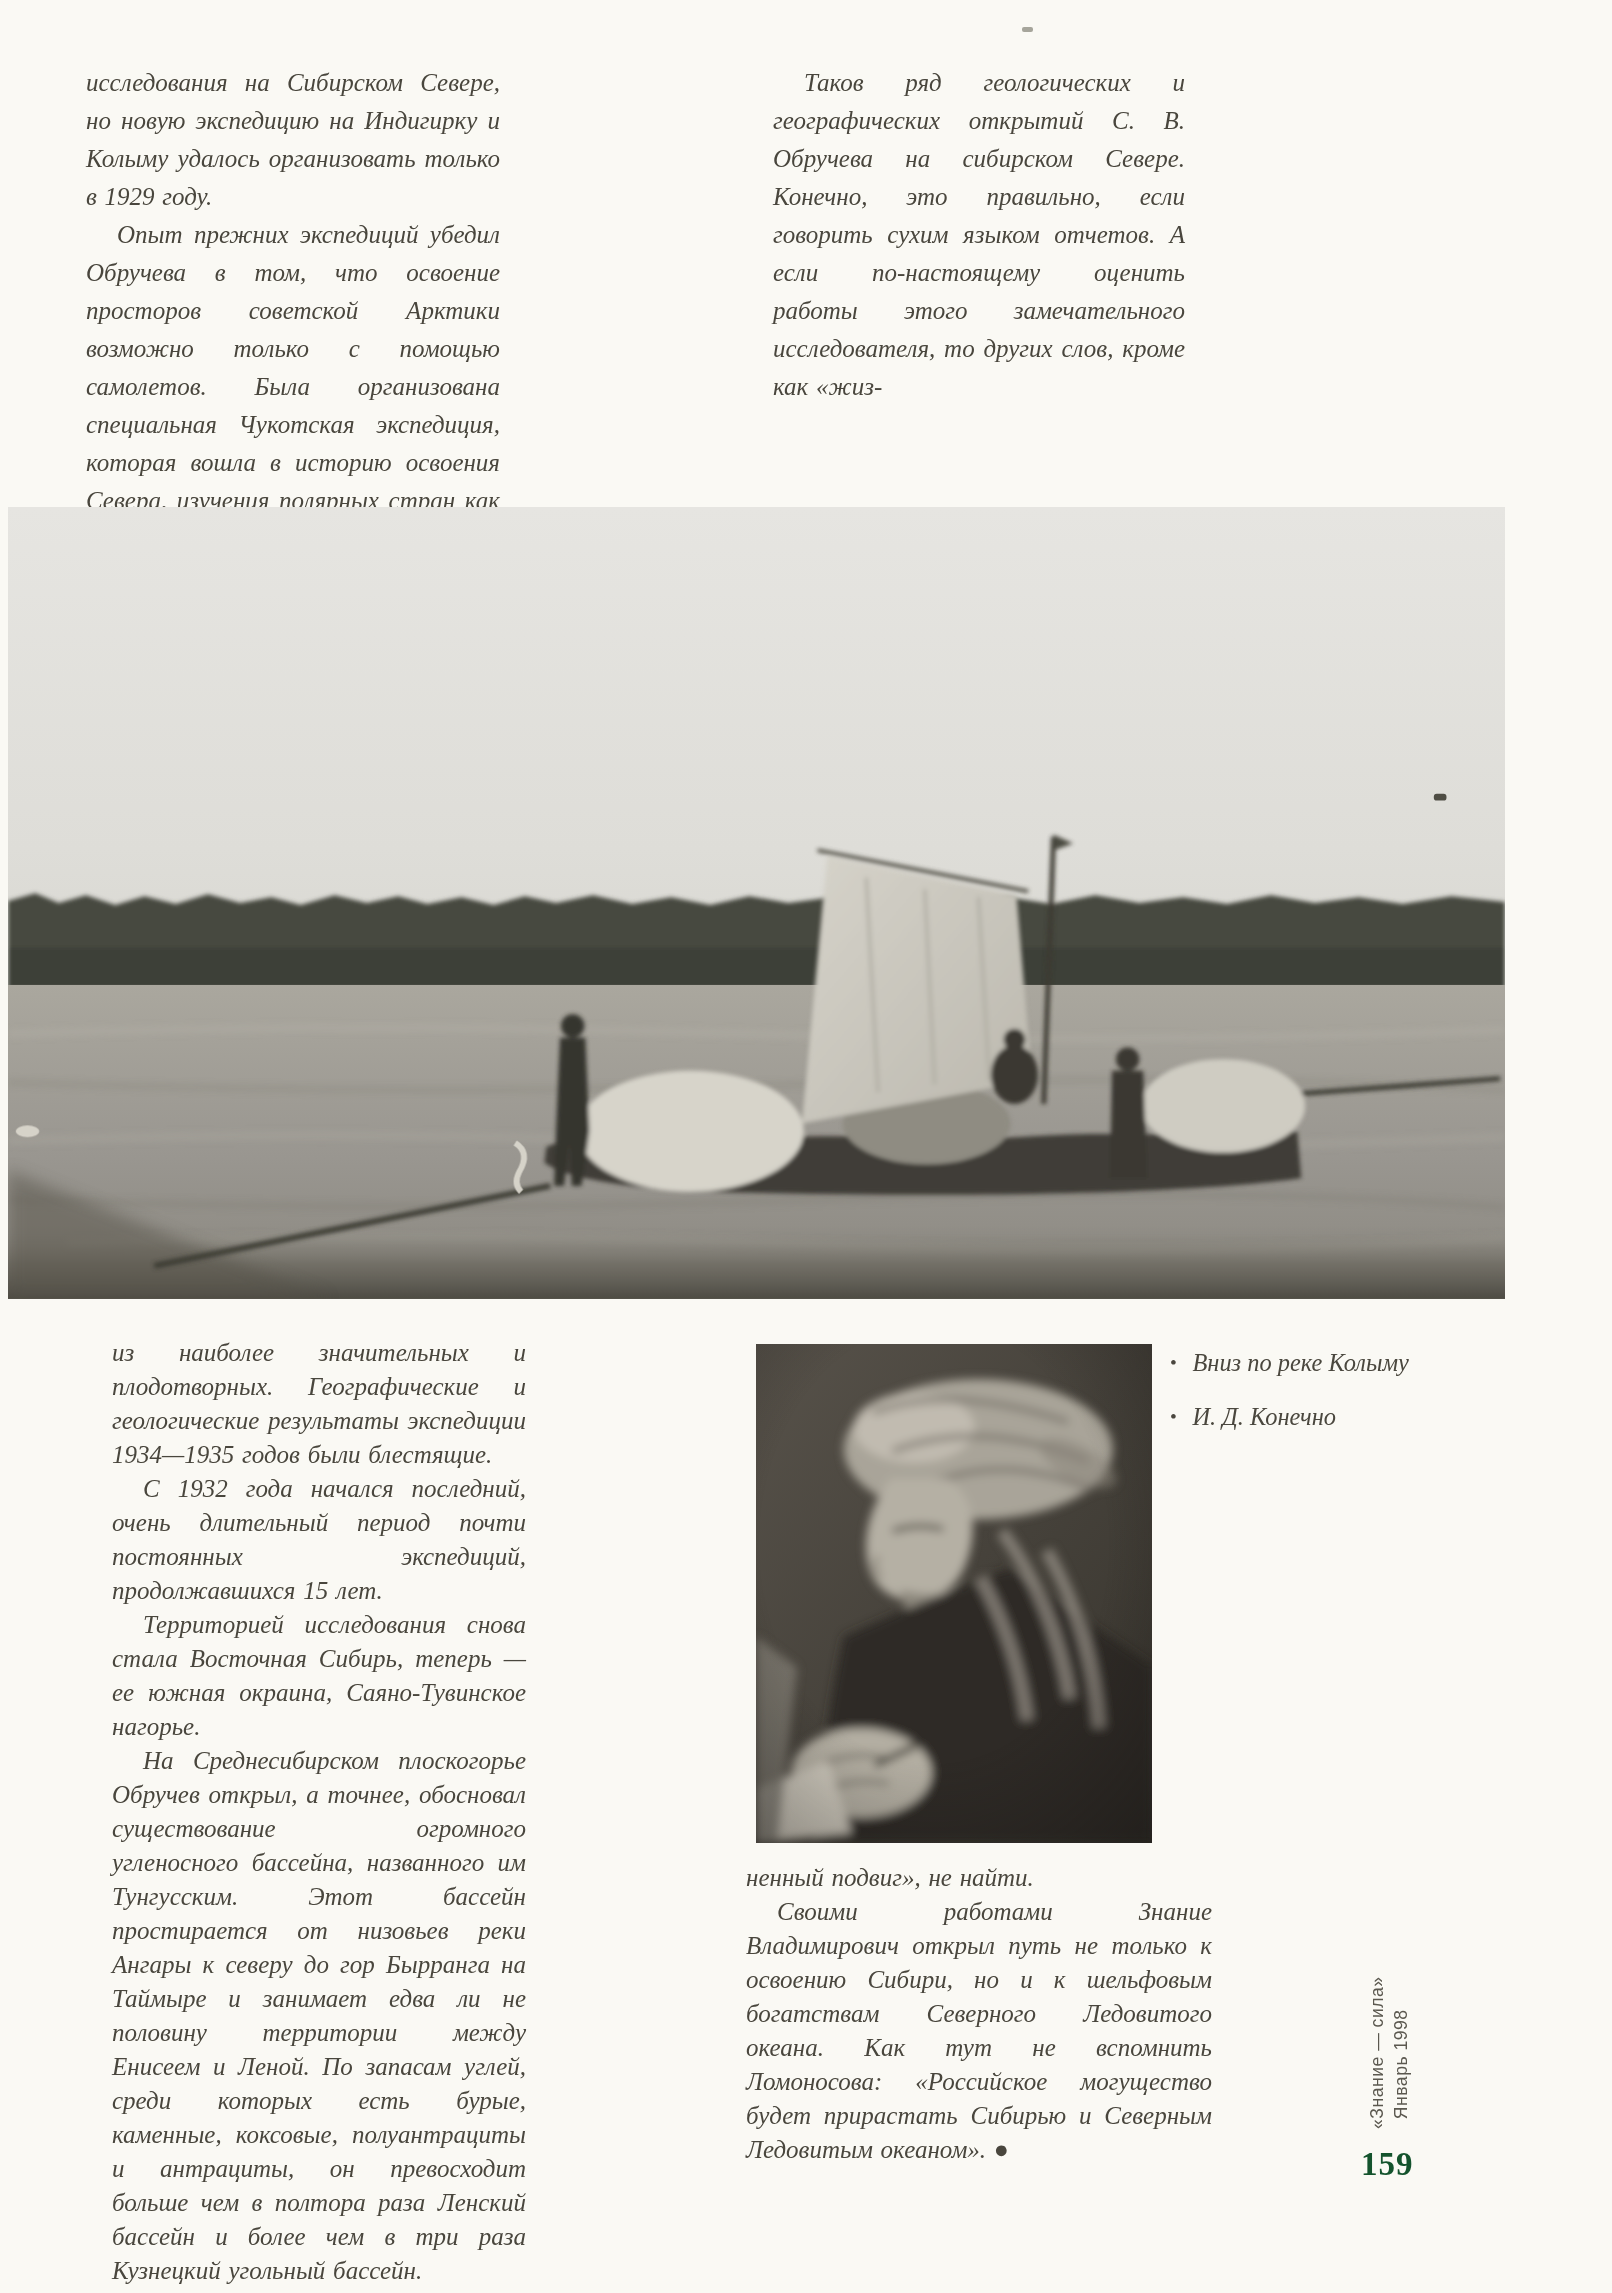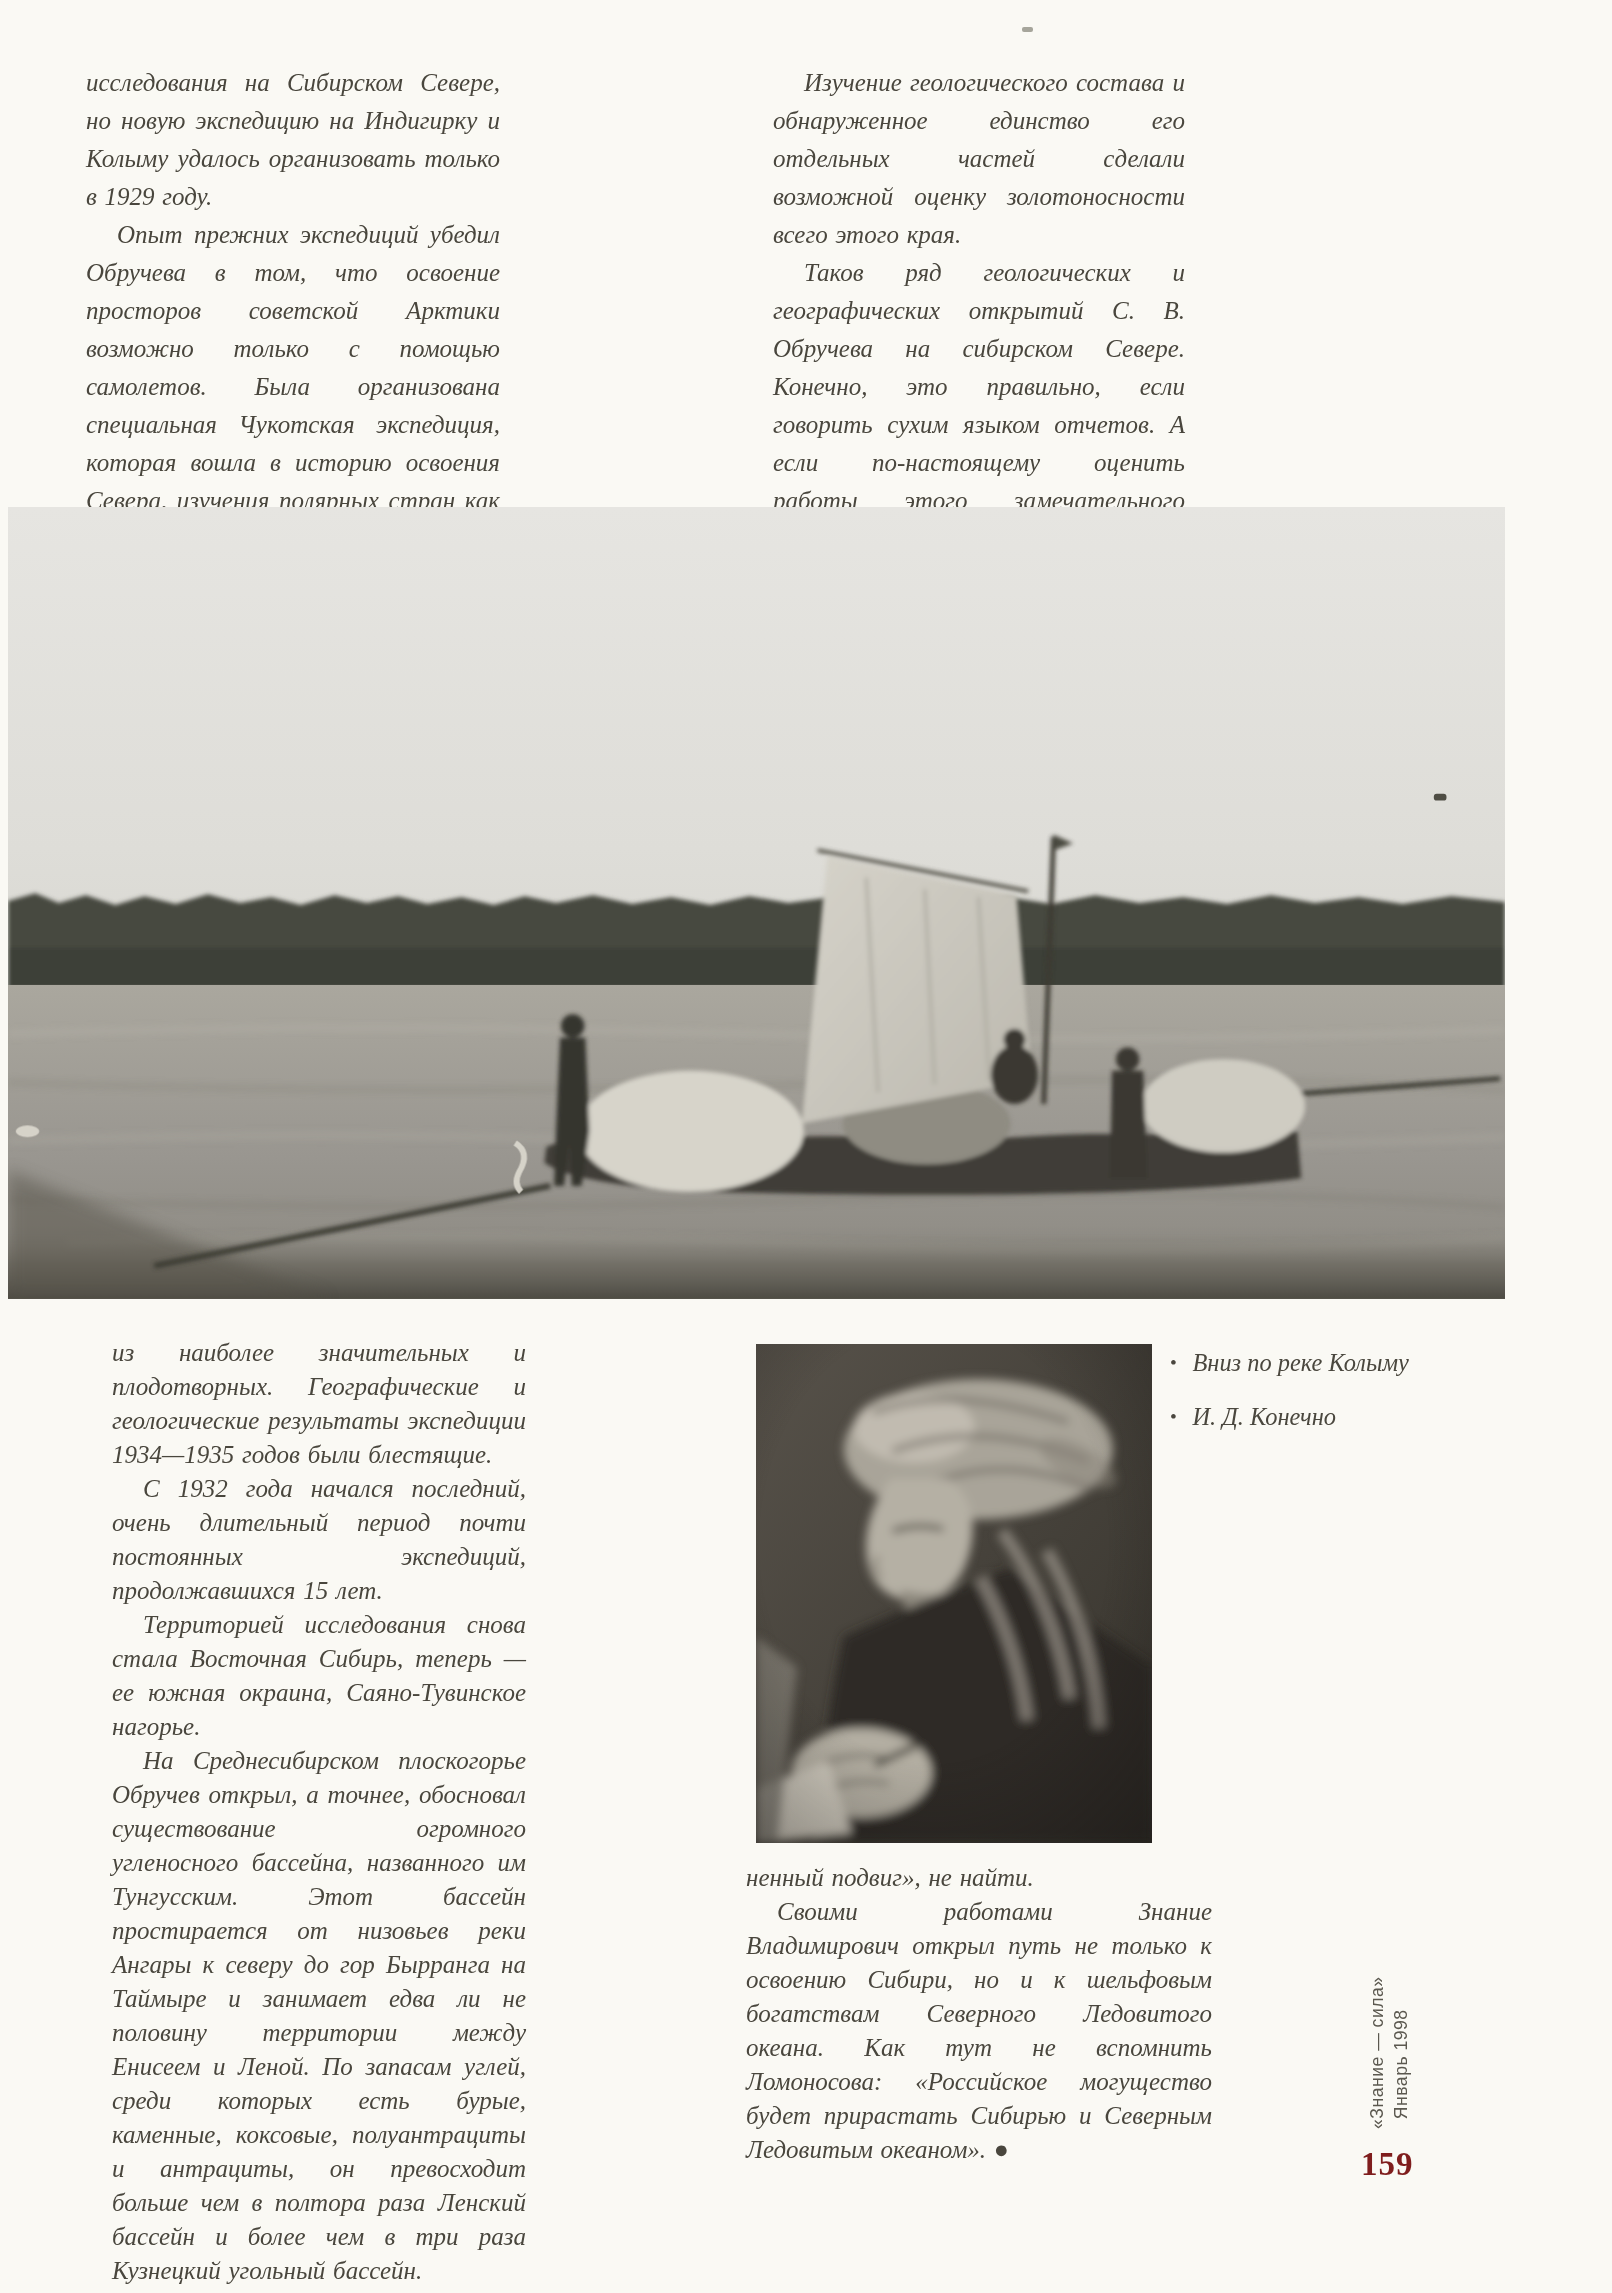--- a/index.html
+++ b/index.html
@@ -33,40 +33,39 @@
   .vert-label{
     position:absolute;left:1365px;top:2129px;width:195px;
     transform:rotate(-90deg);transform-origin:0 0;
     font-family:"Liberation Sans","DejaVu Sans",sans-serif;
     font-size:17.6px;line-height:24.4px;color:#5b584f;letter-spacing:0.5px;
   }
   .vert-label .vl2{padding-left:9.8px;}
   
   .page-number{
     position:absolute;left:1361px;top:2146px;
-    font-size:33px;font-weight:bold;color:#7f1d1d;letter-spacing:1px;
+    font-size:33px;font-weight:bold;color:#14532d;letter-spacing:1px;
   }
   
   .speck{position:absolute;background:#8a887e;border-radius:2px;}
   .speck-top{left:1022px;top:27px;width:10.7px;height:4.9px;opacity:.75;}
 </style>
 </head>
 <body>
 
 <div class="page">
 
   <div class="speck speck-top"></div>
 
   <section class="col col-top col-top-left">
       <p class="">исследования на Сибирском Севере, но новую экспедицию на Индигирку и Колыму удалось организовать только в 1929 году.</p>
       <p class="indent">Опыт прежних экспедиций убедил Обручева в том, что освоение просторов советской Арктики возможно только с помощью самолетов. Была организована специальная Чукотская экспедиция, которая вошла в историю освоения Севера, изучения полярных стран как одна</p>
     </section>
 
   <section class="col col-top col-top-right">
-      <p class="indent">Изучение геологического состава и обнаруженное единство его отдельных частей сделали возможной оценку золотоносности всего этого края.</p>
       <p class="indent">Таков ряд геологических и географических открытий С. В. Обручева на сибирском Севере. Конечно, это правильно, если говорить сухим языком отчетов. А если по-настоящему оценить работы этого замечательного исследователя, то других слов, кроме как «жиз-</p>
     </section>
 
   <figure class="photo-main">
     <svg viewBox="0 0 1535 812" preserveAspectRatio="none" aria-hidden="true">
       <defs>
         <linearGradient id="skyg" x1="0" y1="0" x2="0" y2="1">
           <stop offset="0" stop-color="#e6e5e1"></stop>
           <stop offset="0.7" stop-color="#deddd8"></stop>
           <stop offset="1" stop-color="#d8d7d1"></stop>

